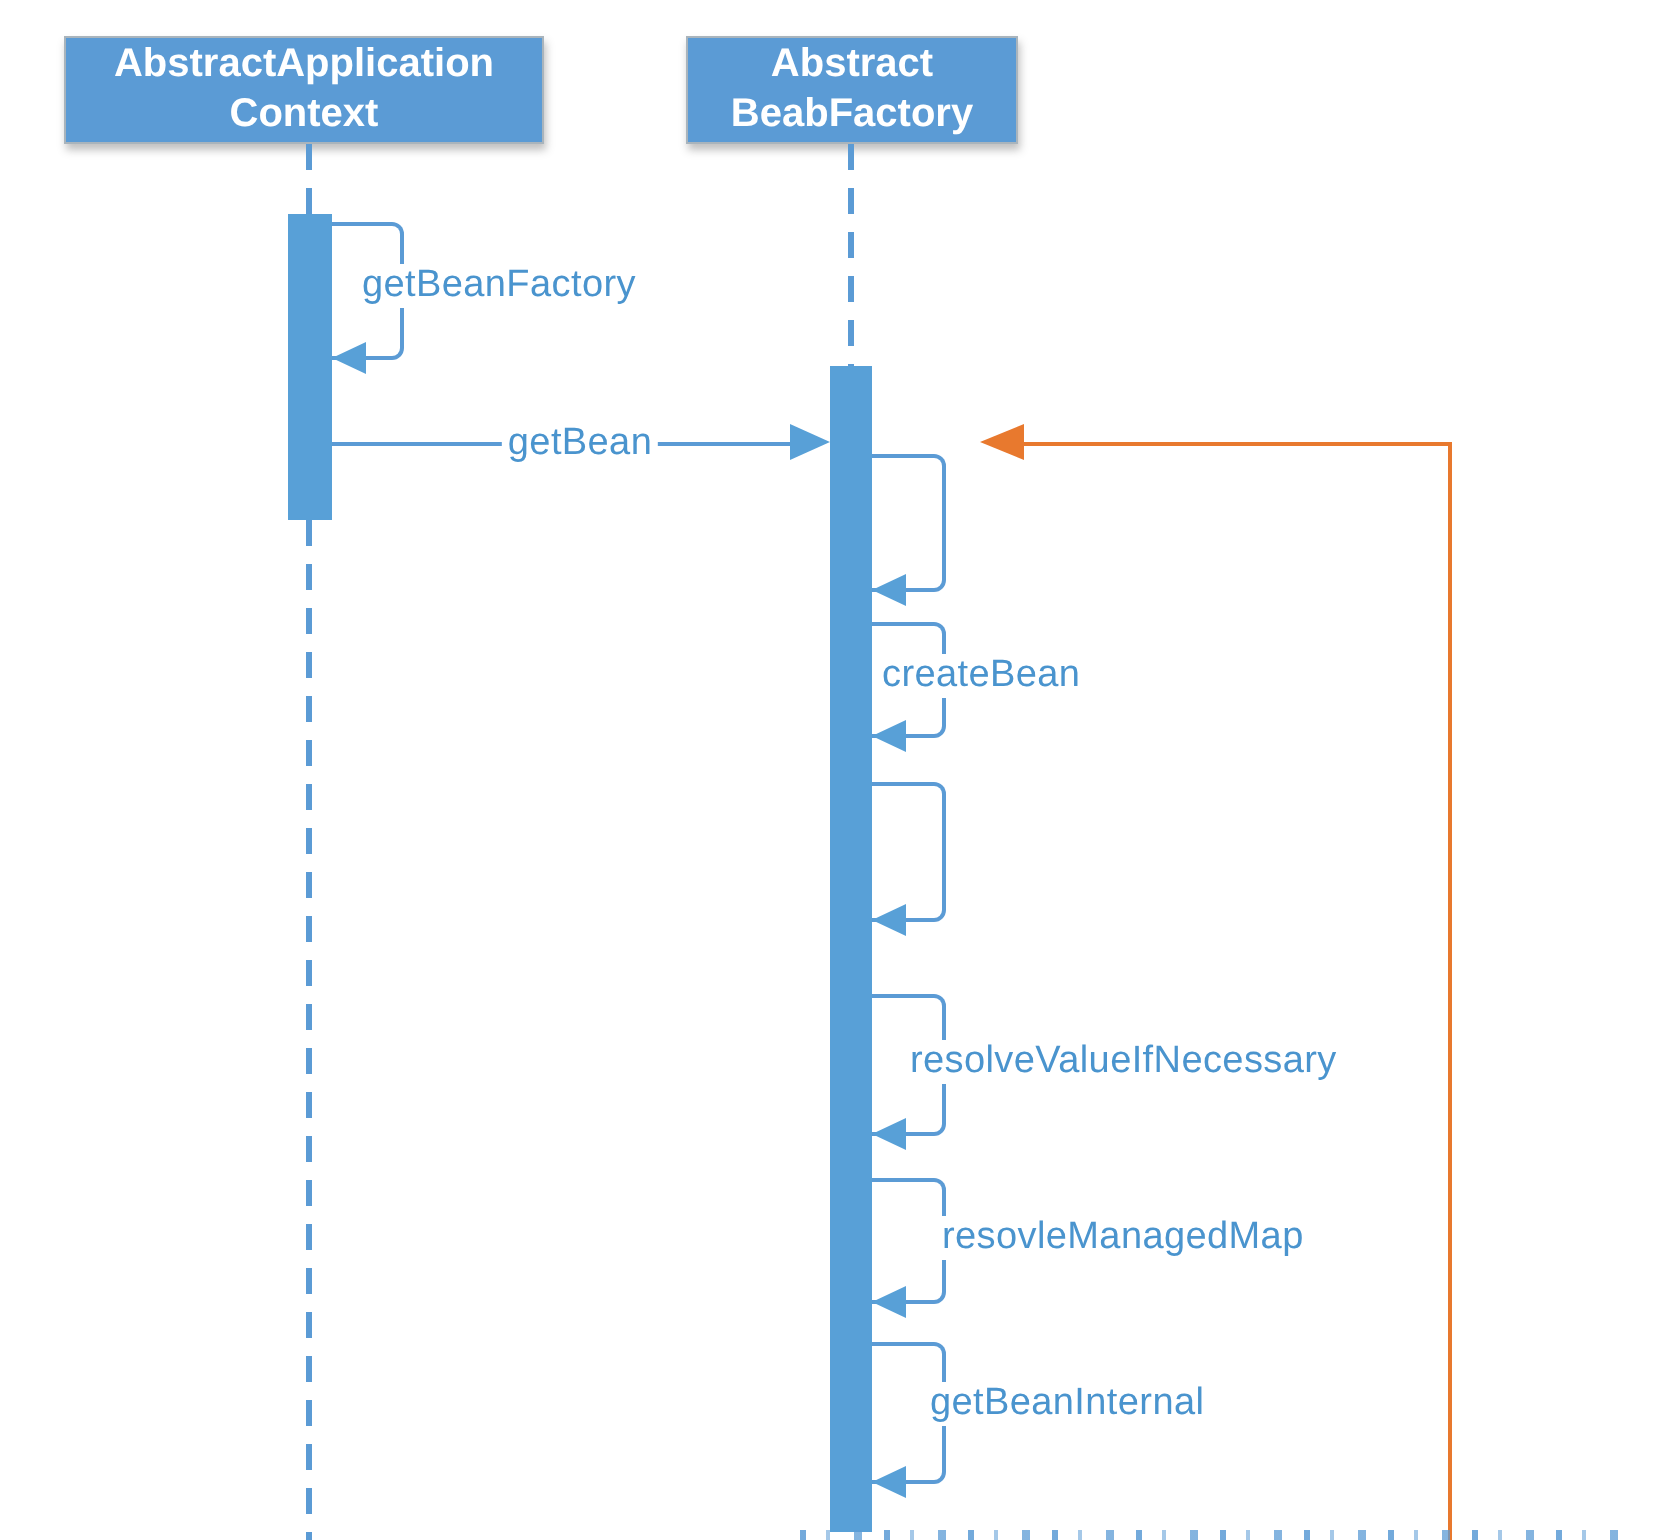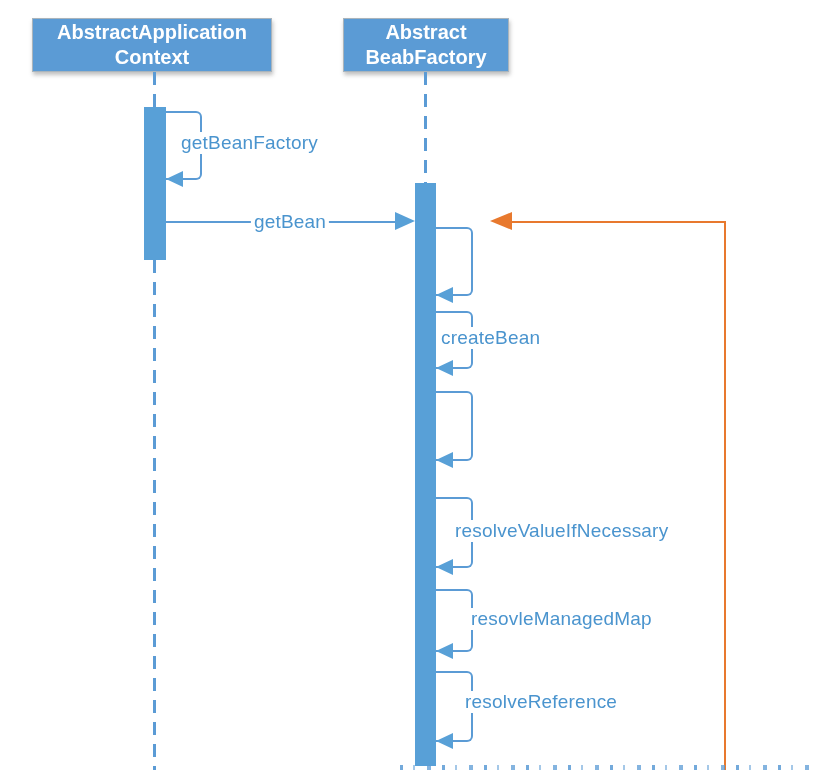--- a/index.html
+++ b/index.html
@@ -130,17 +130,17 @@
   <div class="bracket" style="left:436px;top:497px;width:37px;height:71px;"></div>
   <div class="tri tri-left-blue" style="left:436px;top:559px;"></div>
   <div class="msg-label" style="left:452px;top:531px;">resolveValueIfNecessary</div>
 
   <div class="bracket" style="left:436px;top:589px;width:37px;height:63px;"></div>
   <div class="tri tri-left-blue" style="left:436px;top:643px;"></div>
   <div class="msg-label" style="left:468px;top:619px;">resovleManagedMap</div>
 
   <div class="bracket" style="left:436px;top:671px;width:37px;height:71px;"></div>
   <div class="tri tri-left-blue" style="left:436px;top:733px;"></div>
-  <div class="msg-label" style="left:462px;top:702px;">resolveReference</div>
+  <div class="msg-label" style="left:462px;top:702px;">getBeanInternal</div>
 
   <div class="clipped-fragment" style="left:400px;top:765px;width:410px;height:5px;"></div>
 
 </div>
 
 </body></html>

